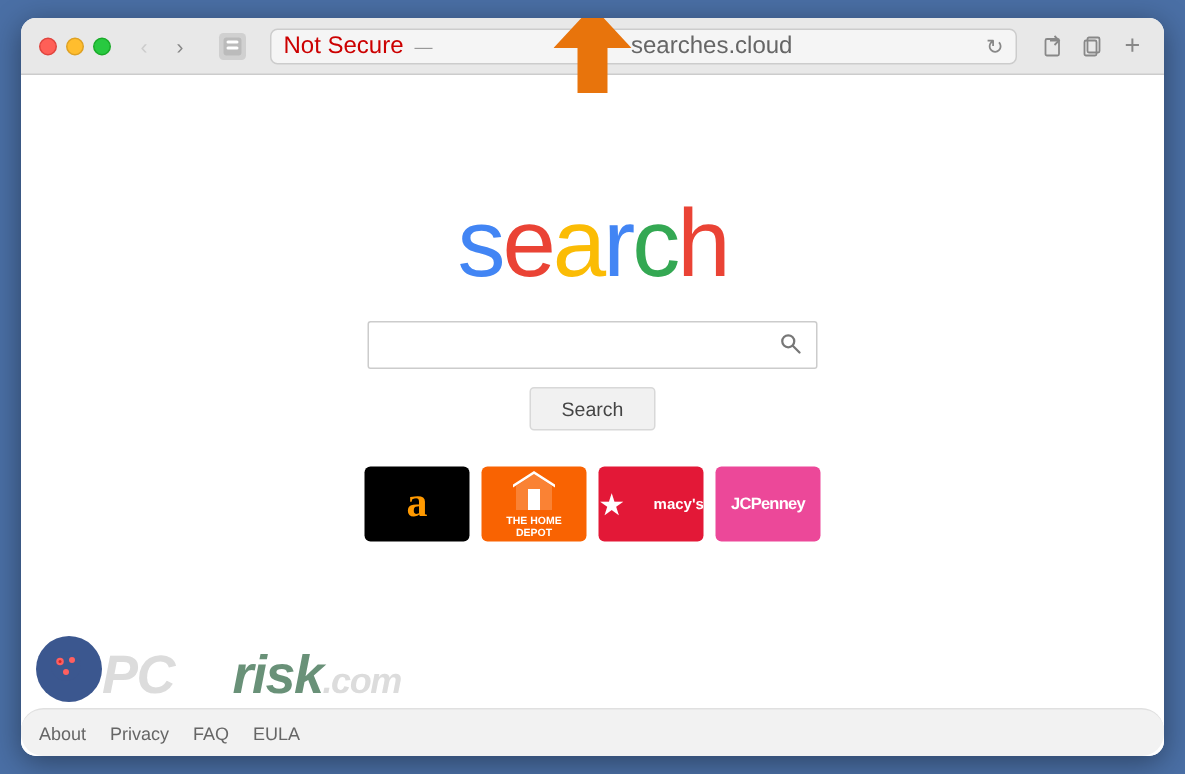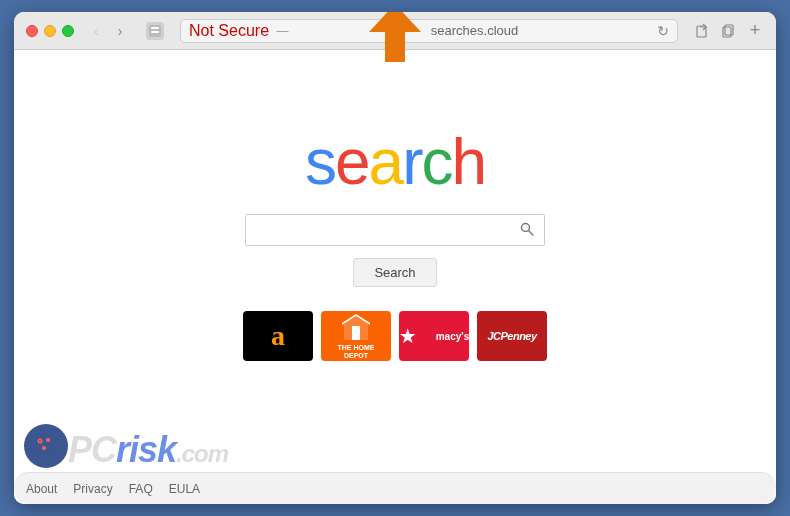--- a/index.html
+++ b/index.html
@@ -84,21 +84,21 @@
       background: #f5f5f5;
       border: 1px solid #ccc;
       border-radius: 5px;
       height: 24px;
       padding: 0 8px;
       margin: 0 8px;
       gap: 4px;
     }
     .address-text {
       flex: 1;
-      font-size: 13px;
+      font-size: 16px;
       color: #666;
       text-align: center;
     }
     .not-secure {
       font-size: 16px;
       color: #cc0000;
     }
     .reload-btn {
       color: #888;
       font-size: 14px;
@@ -191,21 +191,21 @@
       align-items: center;
       justify-content: center;
       overflow: hidden;
       cursor: pointer;
     }
     .ql-amazon { background: #000; }
     .ql-amazon .logo-text { color: #ff9900; font-size: 28px; font-weight: 900; font-family: serif; }
     .ql-homedepot { background: #f96302; }
     .ql-macys { background: #e31837; }
     .ql-macys-star { color: #fff; font-size: 20px; }
-    .ql-jcpenney { background: #b91c1c; font-style: italic; }
+    .ql-jcpenney { background: #ec4899; }
     .ql-jcpenney .logo-text { color: #fff; font-size: 11px; font-weight: 700; letter-spacing: -0.5px; }
     
     .footer {
       position: absolute;
       bottom: 0;
       left: 0;
       right: 0;
       height: 32px;
       background: #f2f2f2;
       border-top: 1px solid #e0e0e0;
@@ -349,17 +349,17 @@
       <div class="watermark-icon">
         <svg width="32" height="32" viewBox="0 0 32 32">
           <circle cx="14" cy="14" r="10" fill="#1a3a7c"></circle>
           <circle cx="10" cy="11" r="2.5" fill="#ff4444"></circle>
           <circle cx="10" cy="11" r="1" fill="#cc0000"></circle>
           <circle cx="18" cy="10" r="2" fill="#ff4444"></circle>
           <circle cx="14" cy="18" r="2" fill="#ff4444"></circle>
         </svg>
       </div>
       <div style="display:flex;flex-direction:column;justify-content:flex-end;">
-        <span style="font-size:36px;font-weight:900;color:#c8c8c8;font-family:Arial,sans-serif;letter-spacing:-1px;line-height:1;opacity:0.75;font-style:italic;">PC<span style="color:#1d4ed8;">risk</span><span style="font-size:24px;color:#c8c8c8;">.com</span></span>
+        <span style="font-size:36px;font-weight:900;color:#c8c8c8;font-family:Arial,sans-serif;letter-spacing:-1px;line-height:1;opacity:0.75;font-style:italic;">PC<span style="color:#14532d;margin-left:39px;">risk</span><span style="font-size:24px;color:#c8c8c8;">.com</span></span>
       </div>
     </div>
   </div>
 </div>
 
 </body></html>

